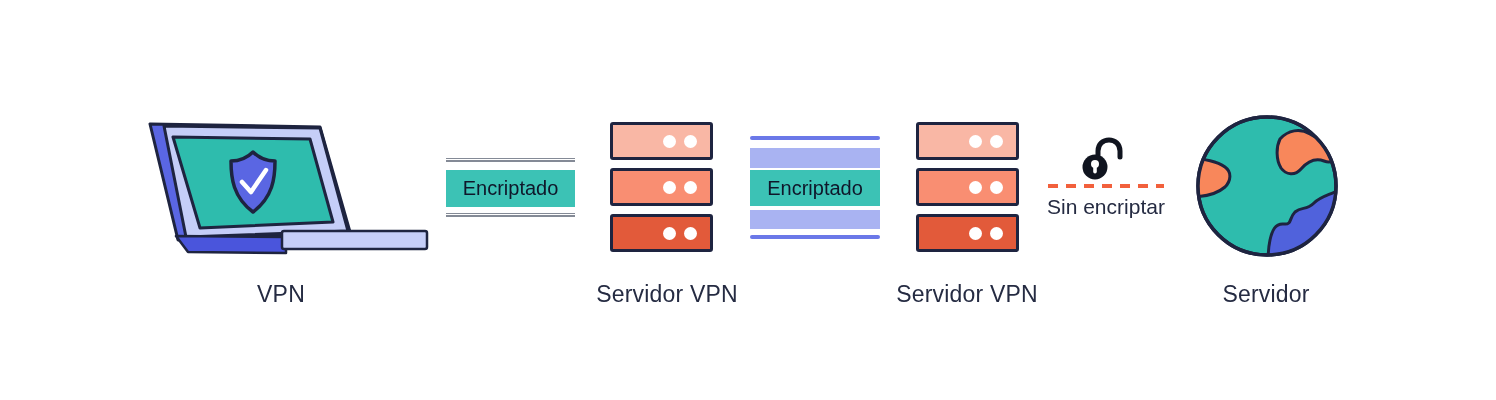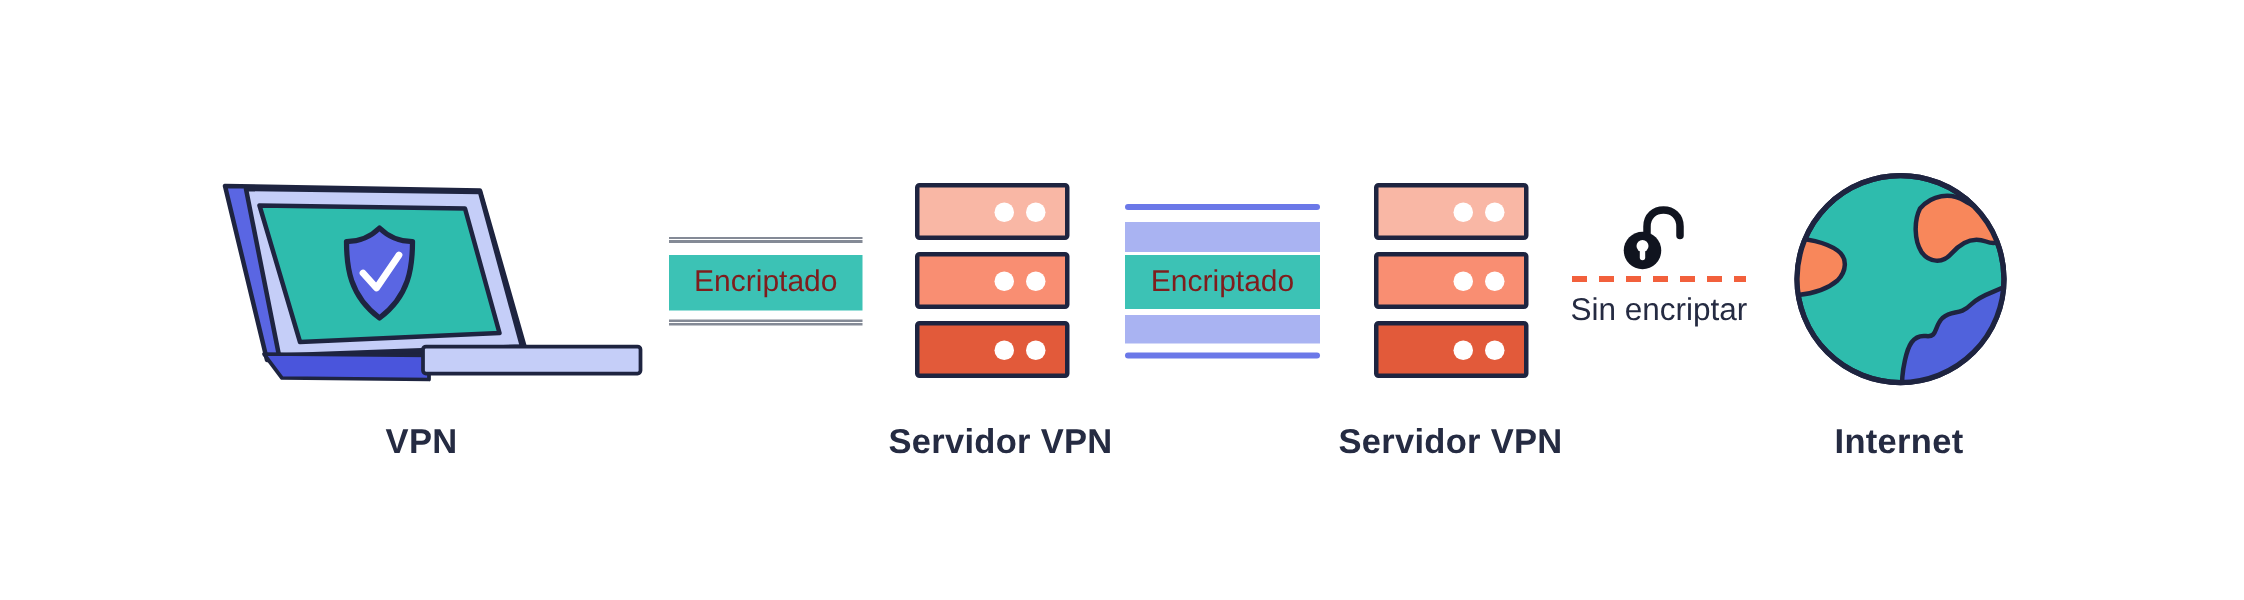--- a/index.html
+++ b/index.html
@@ -5,34 +5,34 @@
   html,body{margin:0;padding:0;}
   body{
     width:1496px;height:400px;position:relative;background:#ffffff;
     font-family:"Liberation Sans",sans-serif;overflow:hidden;
   }
   .abs{position:absolute;}
 
   
   .node-label{
     position:absolute;top:281px;height:26px;
-    font-size:23px;font-weight:bold;color:var(--text);
+    font-size:23px;font-weight:normal;color:var(--text);
     text-align:center;letter-spacing:.2px;
   }
 
   
   .conn-gray{position:absolute;left:446px;top:158px;width:129px;height:59px;}
   .sketch-line-gray{
     position:absolute;left:0;width:100%;height:4px;
     background:linear-gradient(to bottom,var(--gray-line) 0 36%,#ffffff 36% 58%,var(--gray-line) 58% 100%);
   }
   .enc-box{
     position:absolute;left:0;width:100%;height:37px;
     background:var(--teal-label);
-    color:#7f1d1d;font-size:20px;line-height:37px;text-align:center;
+    color:#0f172a;font-size:20px;line-height:37px;text-align:center;
   }
 
   
   .conn-blue{position:absolute;left:750px;top:136px;width:130px;height:104px;}
   .thin-blue-line{position:absolute;left:0;width:100%;height:4px;background:var(--periwinkle-line);border-radius:2px;}
   .blue-band{position:absolute;left:0;width:100%;background:var(--periwinkle-band);}
 
   
   .server-stack{position:absolute;top:122px;width:103px;}
   .server-unit{
@@ -153,13 +153,13 @@
     <path class="f-gorange s-navy" d="M86,26 C94,17 106,15 116,21 C126,27 137,31 142,40 C145,46 138,51 130,48 C122,45 114,48 107,56 C101,63 92,62 87,55 C82,47 82,34 86,26 Z" stroke-width="3" stroke-linejoin="round"></path>
     <path class="f-gorange s-navy" d="M-4,46 C10,45 24,49 31,54 C38,59 37,68 31,74 C24,80 12,84 -4,84 Z" stroke-width="3" stroke-linejoin="round"></path>
     <path class="f-gblue s-navy" d="M150,74 C138,82 128,82 120,90 C112,98 108,93 101,99 C95,105 98,112 90,111 C81,110 78,118 76,127 C74,136 74,140 74,150 L150,150 Z" stroke-width="3" stroke-linejoin="round"></path>
   </g>
   <circle class="nofill s-navy" cx="73" cy="73" r="69" stroke-width="3.5"></circle>
 </svg>
 
 <div class="node-label" style="left:211px;width:140px;">VPN</div>
 <div class="node-label" style="left:567px;width:200px;">Servidor VPN</div>
 <div class="node-label" style="left:867px;width:200px;">Servidor VPN</div>
-<div class="node-label" style="left:1196px;width:140px;">Internet</div>
+<div class="node-label" style="left:1196px;width:140px;">Servidor</div>
 
 </body></html>

